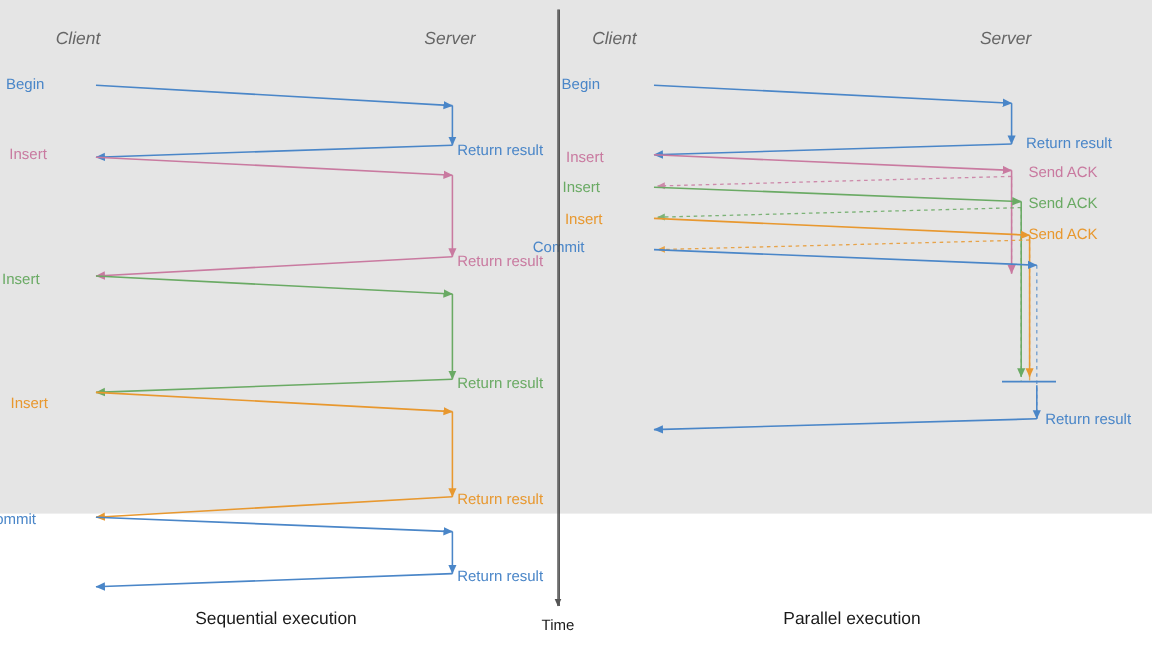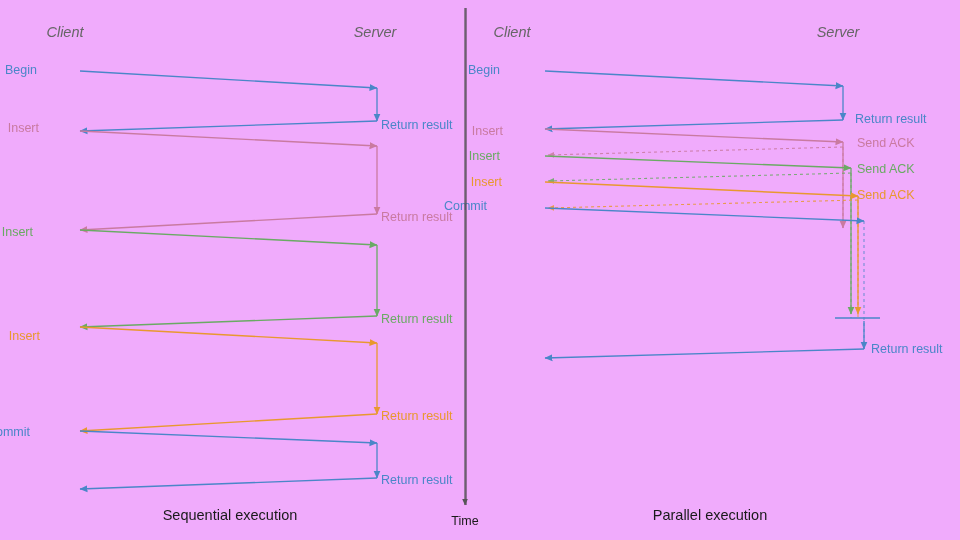--- a/index.html
+++ b/index.html
@@ -10,22 +10,22 @@
   }
   body {
     width: 960px;
     height: 540px;
     overflow: hidden;
     font-family: "Liberation Sans", sans-serif;
   }
   #diagram-root {
     position: relative;
     width: 960px;
-    height: 540px;
-    background: #f0abfc;
+    height: 428px;
+    background: #e5e5e5;
   }
   svg.diagram-svg {
     position: absolute;
     top: 0; left: 0;
     width: 960px;
     height: 540px;
     display: block;
   }
   text {
     font-family: "Liberation Sans", sans-serif;

